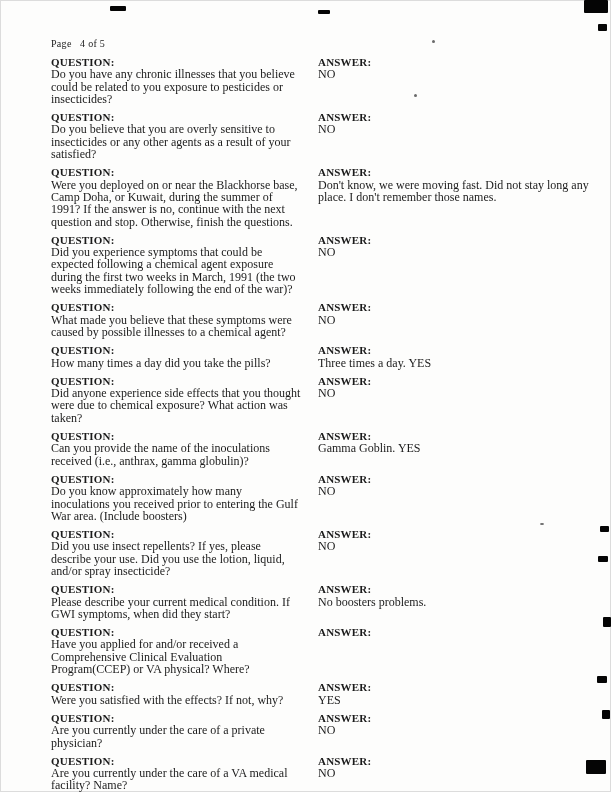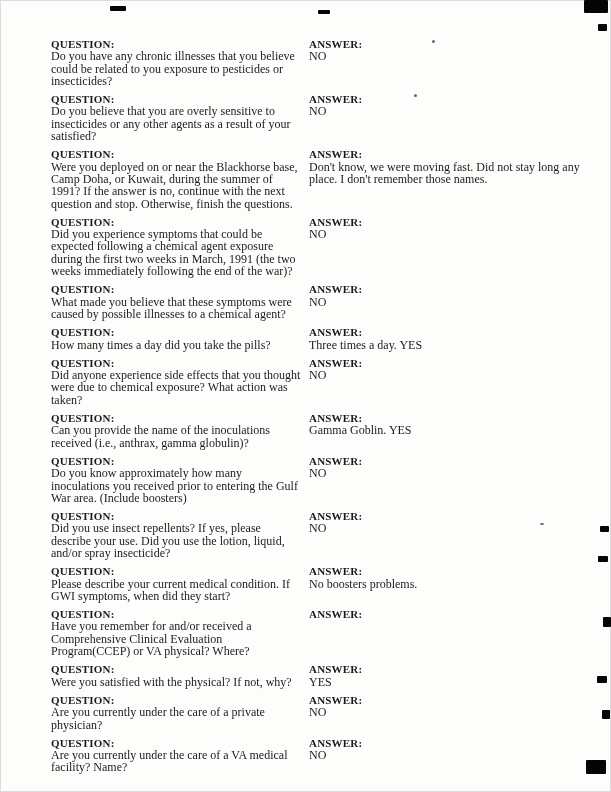--- a/index.html
+++ b/index.html
@@ -25,21 +25,21 @@
   }
   .page-header {
     font-size: 10px;
     white-space: pre;
     margin-bottom: 7px;
     letter-spacing: 0.3px;
   }
   .qa {
     display: grid;
     grid-template-columns: 252px 1fr;
-    column-gap: 6px;
+    column-gap: 15px;
     margin-bottom: 6px;
   }
   .label {
     font-weight: bold;
     font-size: 11px;
     line-height: 12.3px;
     letter-spacing: 0.2px;
   }
   .qtext, .atext {
     font-size: 12px;
@@ -73,20 +73,21 @@
   <div class="artifact" style="left:598px;top:556px;width:10px;height:6px;"></div>
   <div class="artifact" style="left:603px;top:617px;width:8px;height:10px;"></div>
   <div class="artifact" style="left:597px;top:676px;width:10px;height:7px;"></div>
   <div class="artifact" style="left:602px;top:710px;width:8px;height:9px;"></div>
   <div class="artifact" style="left:586px;top:760px;width:20px;height:14px;"></div>
   <div class="speck" style="left:432px;top:40px;width:3px;height:3px;"></div>
   <div class="speck" style="left:414px;top:94px;width:3px;height:3px;"></div>
   <div class="speck" style="left:540px;top:523px;width:4px;height:2px;"></div>
 
   <div class="content">
+    <div class="page-header">Page   4 of 5</div>
     <div id="qa-list">
   <div class="qa">
     <div class="label">QUESTION:</div>
     <div class="label">ANSWER:</div>
     <div class="qtext">Do you have any chronic illnesses that you believe could be related to you exposure to pesticides or insecticides?</div>
     <div class="atext">NO</div>
   </div>
 
   <div class="qa">
     <div class="label">QUESTION:</div>
@@ -154,27 +155,27 @@
   <div class="qa">
     <div class="label">QUESTION:</div>
     <div class="label">ANSWER:</div>
     <div class="qtext">Please describe your current medical condition.  If GWI symptoms, when did they start?</div>
     <div class="atext">No boosters problems.</div>
   </div>
 
   <div class="qa">
     <div class="label">QUESTION:</div>
     <div class="label">ANSWER:</div>
-    <div class="qtext">Have you remember for and/or received a Comprehensive Clinical Evaluation Program(CCEP) or VA physical? Where?</div>
+    <div class="qtext">Have you applied for and/or received a Comprehensive Clinical Evaluation Program(CCEP) or VA physical? Where?</div>
   </div>
 
   <div class="qa">
     <div class="label">QUESTION:</div>
     <div class="label">ANSWER:</div>
-    <div class="qtext">Were you satisfied with the physical?  If not, why?</div>
+    <div class="qtext">Were you satisfied with the effects?  If not, why?</div>
     <div class="atext">YES</div>
   </div>
 
   <div class="qa">
     <div class="label">QUESTION:</div>
     <div class="label">ANSWER:</div>
     <div class="qtext">Are you currently under the care of a private physician?</div>
     <div class="atext">NO</div>
   </div>
 

